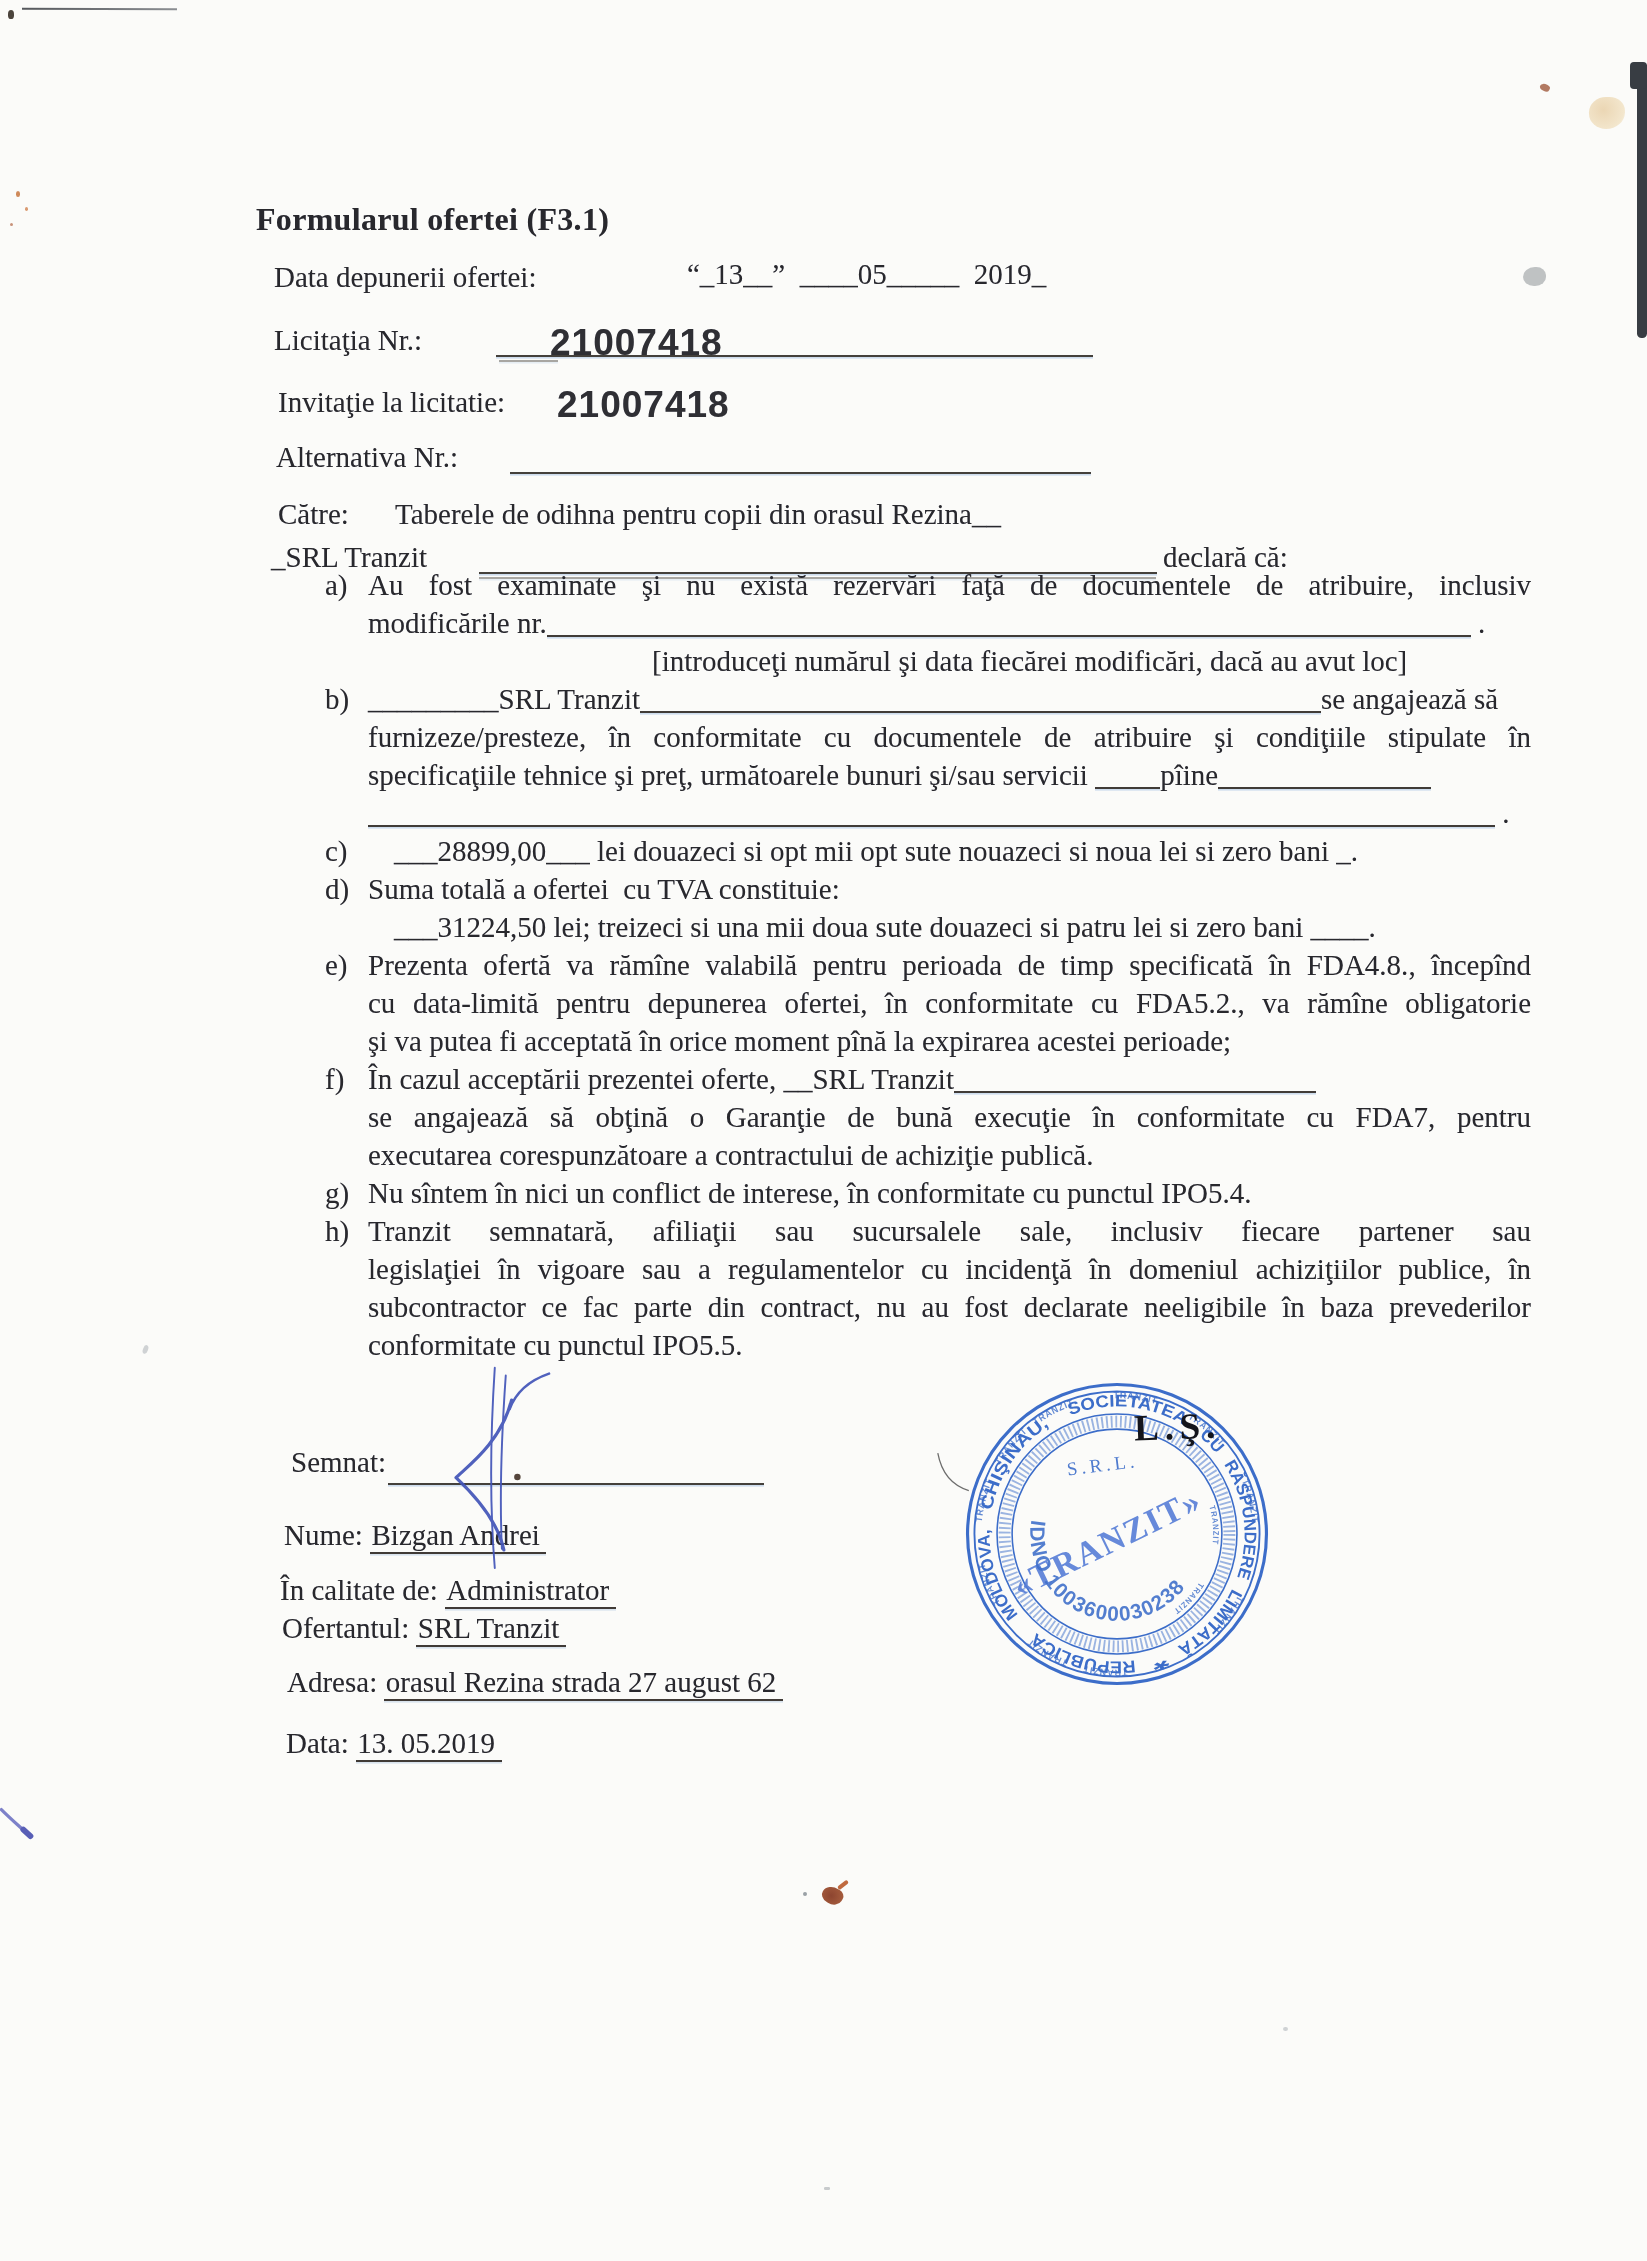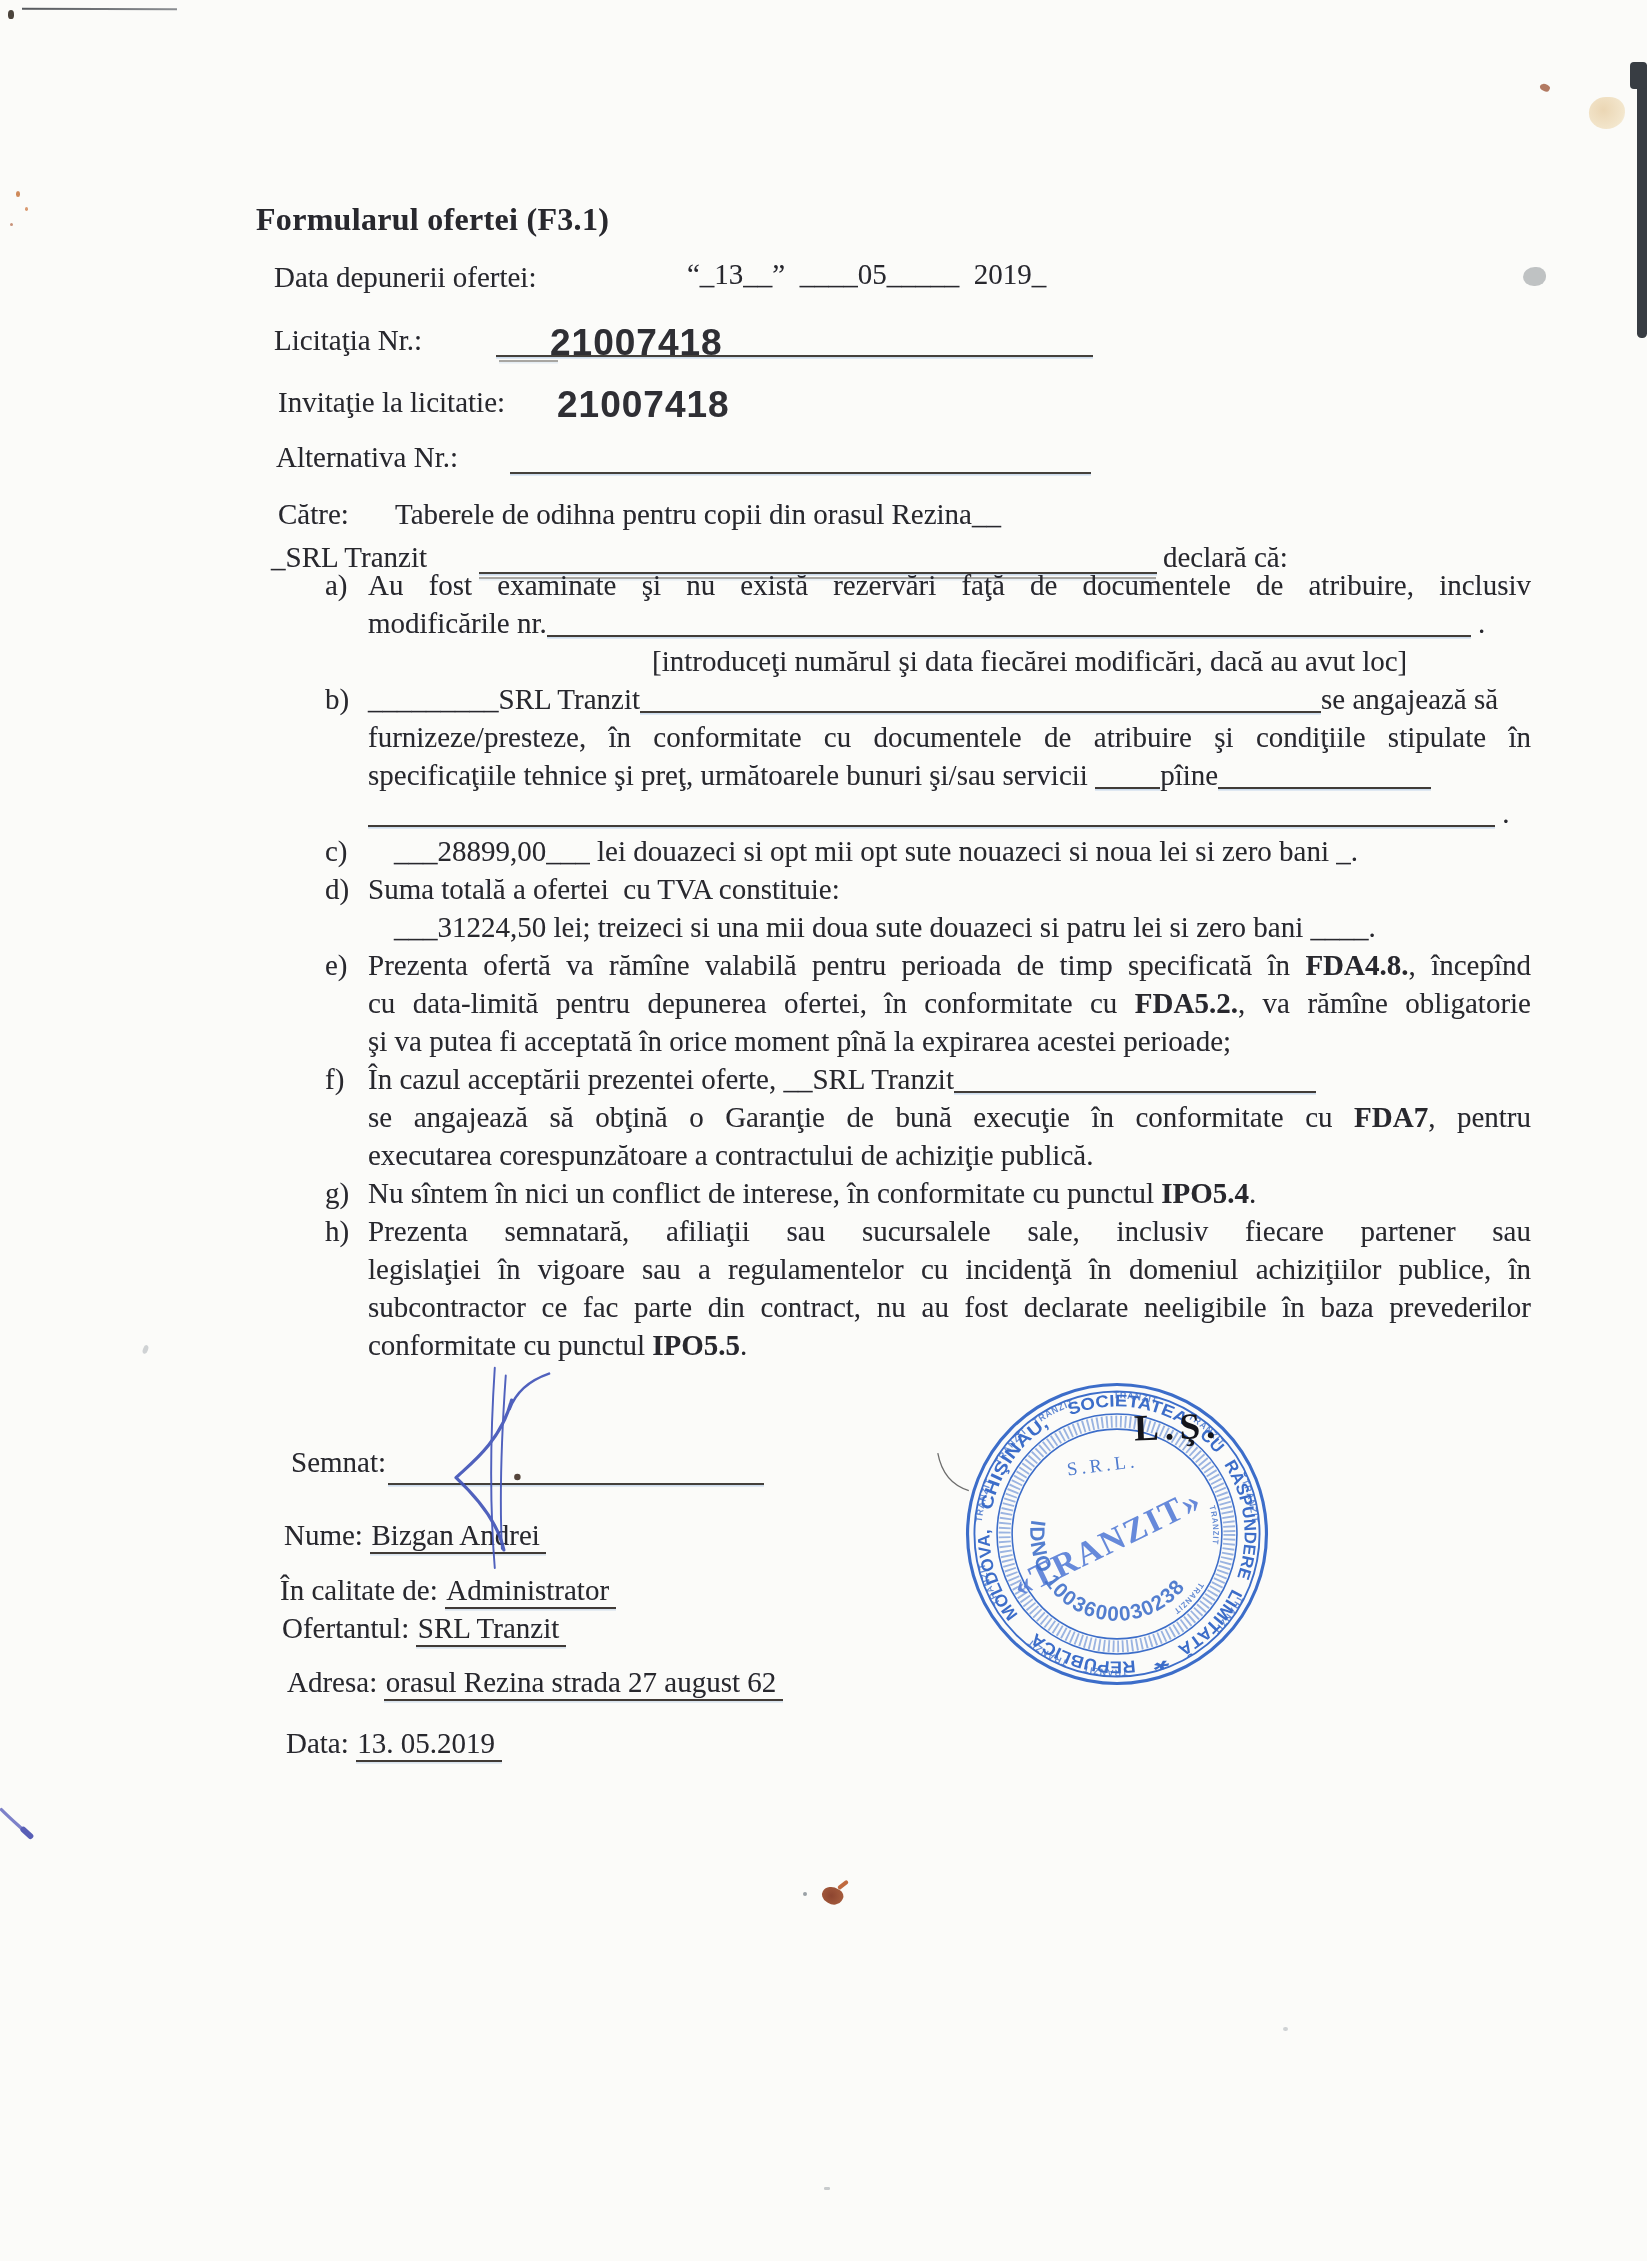--- a/index.html
+++ b/index.html
@@ -18,21 +18,21 @@
   .hr{position:absolute;height:0;border-top:2.3px solid #44403b;
       box-shadow:0 1.6px 0 rgba(100,150,210,.30);}
   .hr.faint{opacity:.45;}
   
   #paras{position:absolute;left:368px;top:566px;width:1163px;font-size:29px;}
   .para{position:relative;}
   .marker{position:absolute;left:-43px;top:0;line-height:38px;
           text-shadow:0 0 0.6px rgba(70,70,110,.28);}
   .line{line-height:38px;min-height:38px;text-shadow:0 0 0.6px rgba(70,70,110,.28);}
   .line.fill{text-align:justify;text-align-last:justify;}
-  .line b{font-weight:bold;}
+  .line b{font-weight:normal;}
   .blank{display:inline-block;height:19.4px;margin-bottom:-3.9px;
          border-bottom:2.3px solid #403b37;
          box-shadow:0 1.6px 0 rgba(100,150,210,.30);}
   
   .u{border-bottom:2.3px solid #403a36;padding:0 6.5px 1.3px 1.3px;
      box-shadow:0 1.6px 0 rgba(110,150,200,.25);}
   
   #stamp{position:absolute;left:960px;top:1377px;width:314px;height:314px;opacity:.93;}
   #ls{position:absolute;left:1134px;top:1405px;font-size:37px;font-weight:bold;
       letter-spacing:5.8px;color:#14151b;transform:rotate(-2deg);}
@@ -121,21 +121,21 @@
         <div class="line"><span>În cazul acceptării prezentei oferte, __SRL Tranzit</span><span class="blank" style="width: 362px;"></span></div>
         <div class="line fill"><span>se angajează să obţină o Garanţie de bună execuţie în conformitate cu </span><b>FDA7</b><span>, pentru</span></div>
         <div class="line"><span>executarea corespunzătoare a contractului de achiziţie publică.</span></div>
       </div>
       <div class="para">
         <span class="marker">g)</span>
         <div class="line"><span>Nu sîntem în nici un conflict de interese, în conformitate cu punctul </span><b>IPO5.4</b><span>.</span></div>
       </div>
       <div class="para">
         <span class="marker">h)</span>
-        <div class="line fill"><span>Prezenta semnatară, afiliaţii sau sucursalele sale, inclusiv fiecare partener sau</span></div>
+        <div class="line fill"><span>Tranzit semnatară, afiliaţii sau sucursalele sale, inclusiv fiecare partener sau</span></div>
         <div class="line fill"><span>legislaţiei în vigoare sau a regulamentelor cu incidenţă în domeniul achiziţiilor publice, în</span></div>
         <div class="line fill"><span>subcontractor ce fac parte din contract, nu au fost declarate neeligibile în baza prevederilor</span></div>
         <div class="line"><span>conformitate cu punctul </span><b>IPO5.5</b><span>.</span></div>
       </div>
     </div>
 
   <span class="t" style="left:291px;top:1445px">Semnat:</span>
   <div class="hr" style="left:388px;top:1483px;width:376px;border-top-width:2.6px;"></div>
 
   <div class="t" style="left:284px;top:1518px">

